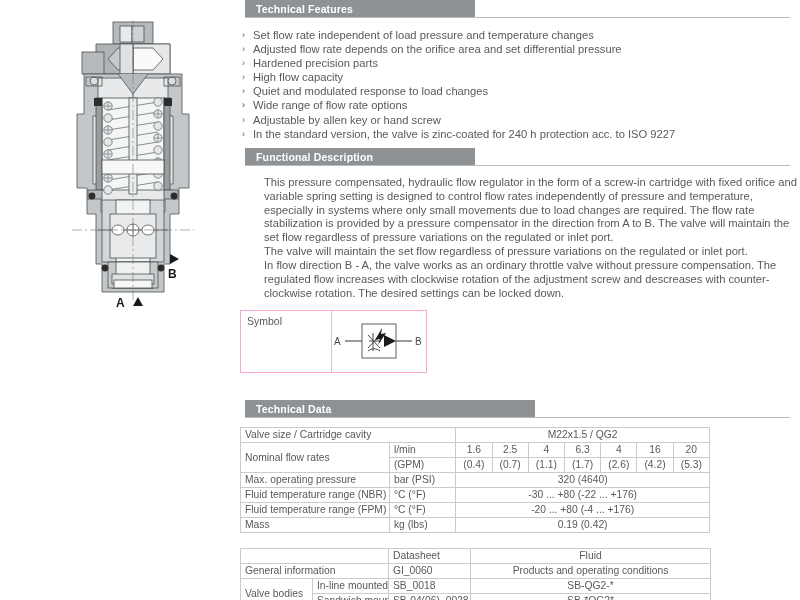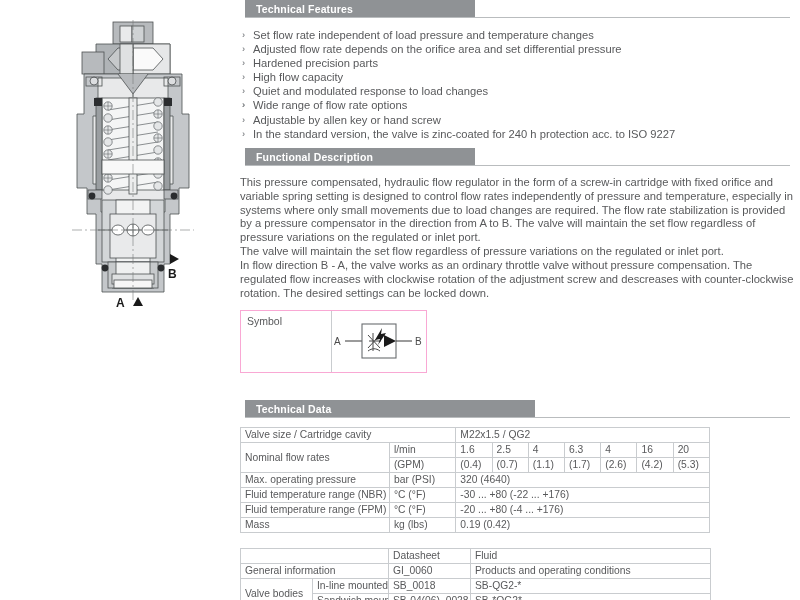--- a/index.html
+++ b/index.html
@@ -53,21 +53,21 @@
     line-height:14.1px;
     color:#58595b;
     white-space:nowrap;
   }
   .features li .chev{
     position:absolute;left:2px;top:0;
     color:#8f9295;font-size:9.5px;font-weight:bold;
   }
 
   
-  .fd{margin-top:8px;}
+  .fd{margin-top:8px;margin-left:24px;}
   .fd p{
     margin:0;
     font-size:11.2px;
     line-height:13.9px;
     color:#58595b;
   }
 
   
   .symbol-wrap{margin-top:9px;}
   .symbol-box{
@@ -99,21 +99,21 @@
   table td{
     border:1px solid #c9cccf;
     padding:0 4px;
     height:14px;
     line-height:13px;
     vertical-align:middle;
     overflow:hidden;
     white-space:nowrap;
     margin-left:32px;
   }
-  td.c{}
+  td.c{text-align:center;}
   td.l{text-align:left;}
 
   #tech-table{width:470px;margin-top:7px;}
   #order-table{width:470px;margin-top:15px;}
 </style>
 </head>
 <body>
 
 <div class="page">
 

